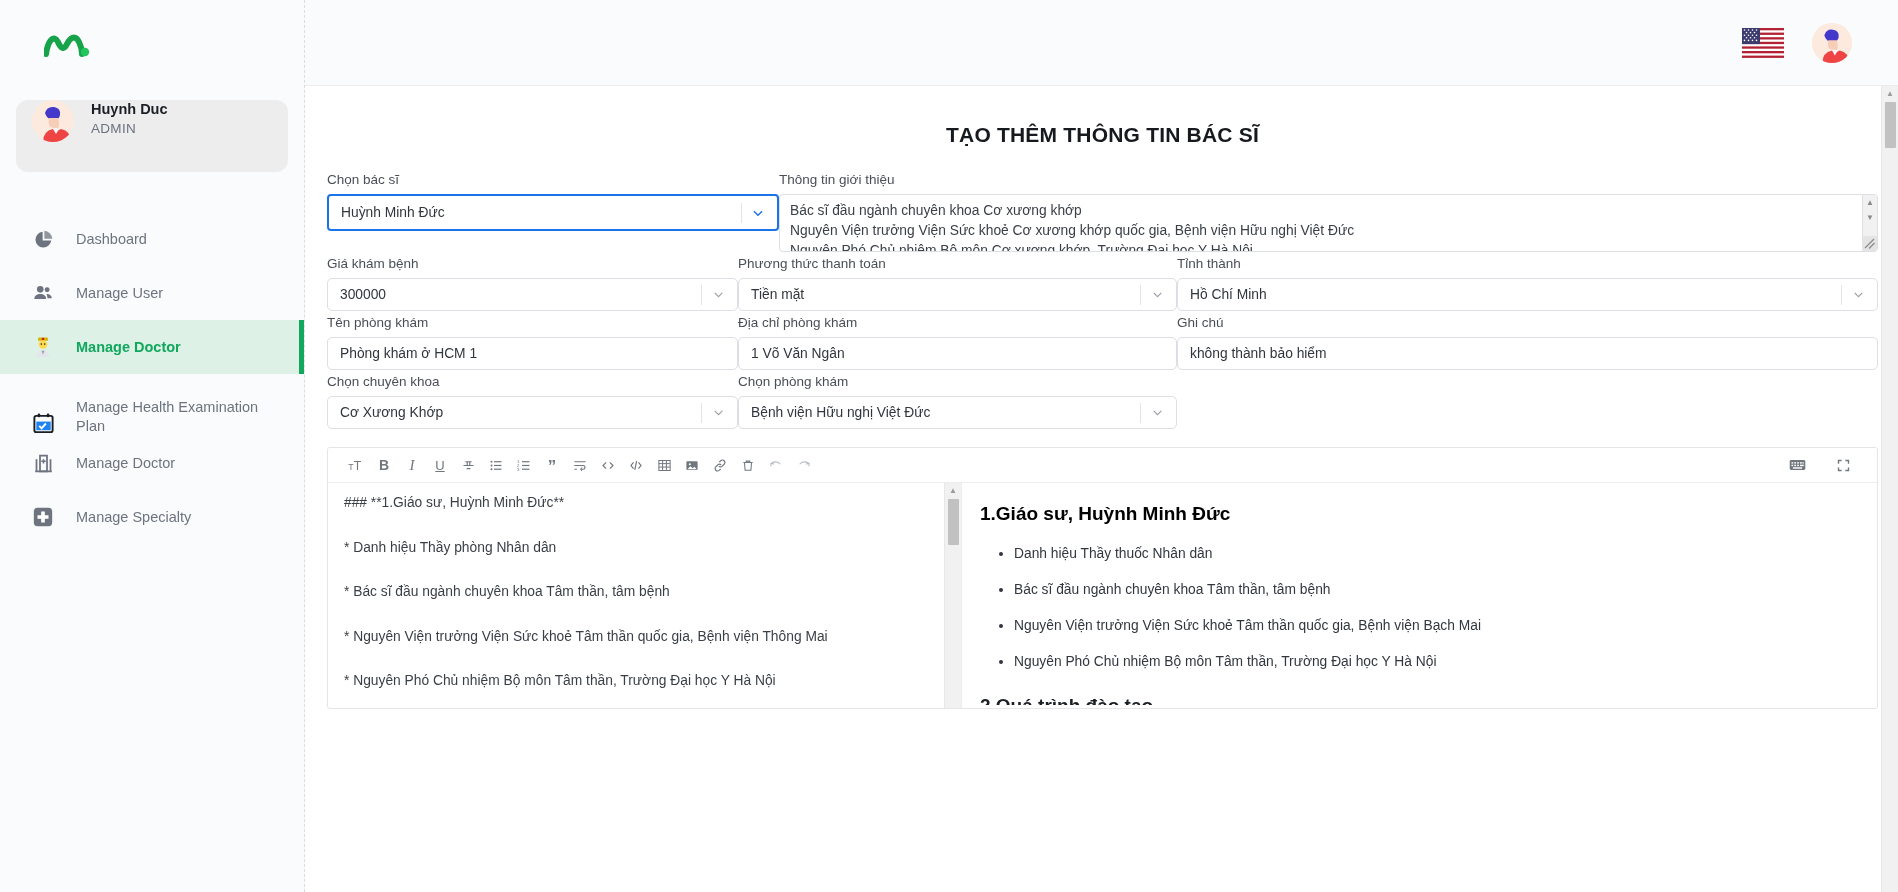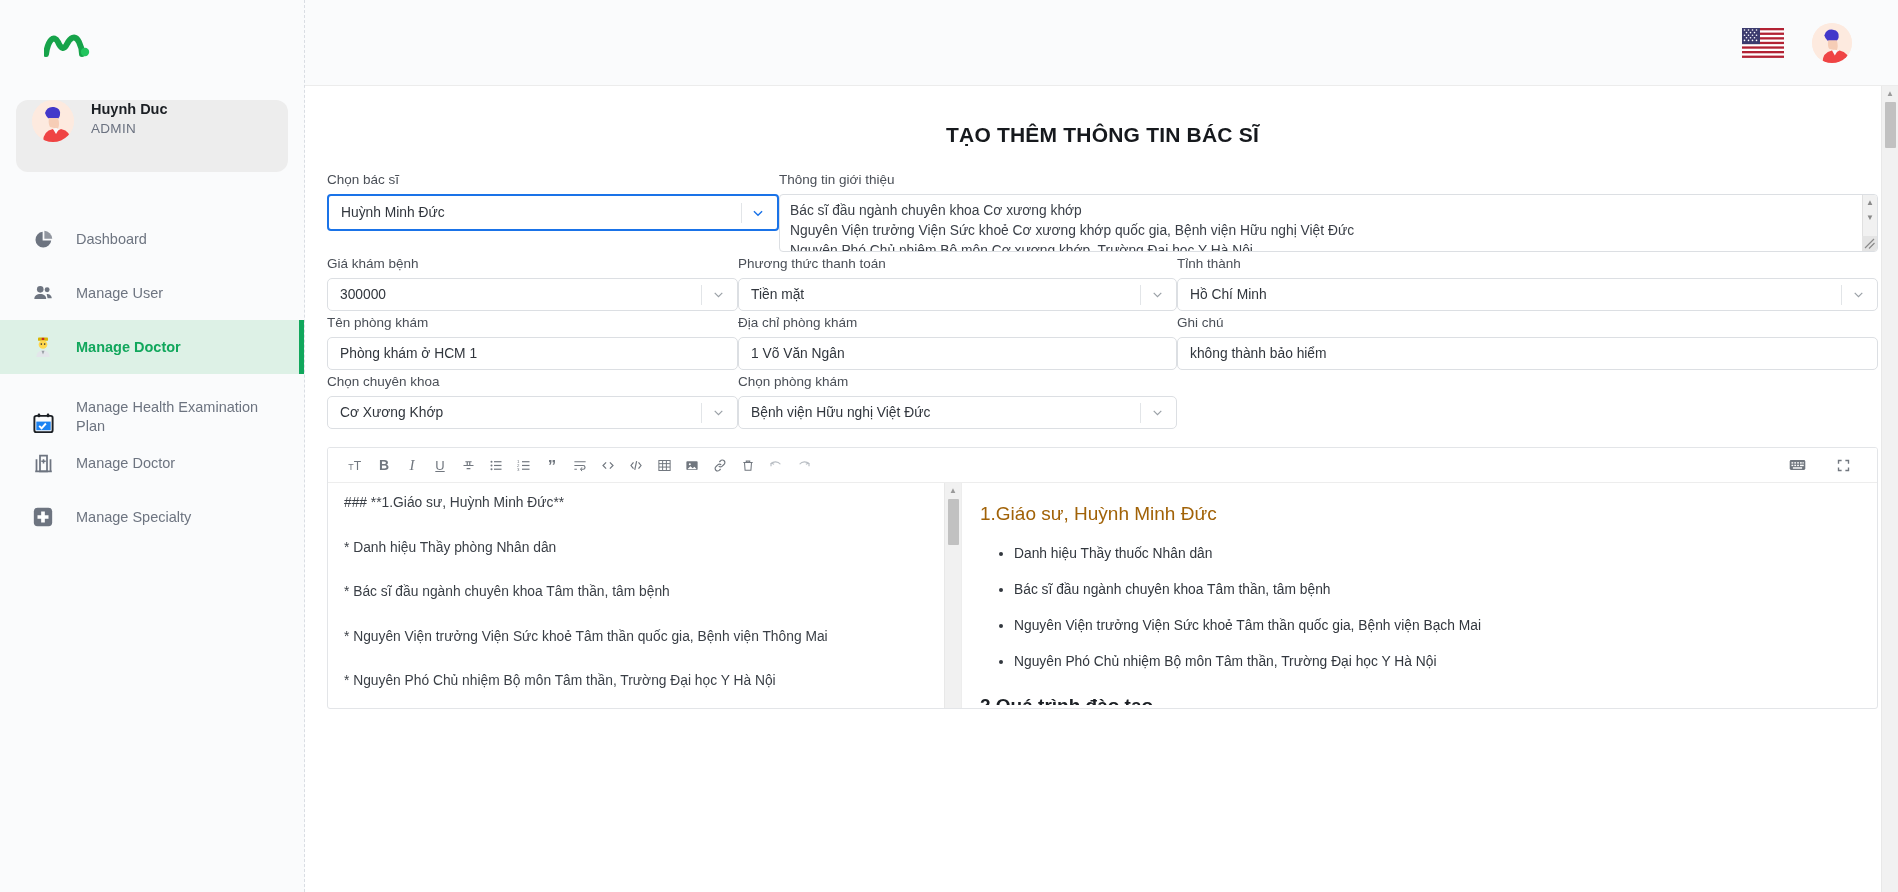--- a/index.html
+++ b/index.html
@@ -136,21 +136,21 @@
   .panes { flex: 1; display: flex; min-height: 0; }
   .pane-edit {
     width: 634px; position: relative; overflow: hidden;
     border-right: 1px solid #ededed;
   }
   .md-text {
     padding: 13px 16px; font-size: 13.8px; color: #3a3f46; line-height: 1;
   }
   .md-text .ln { height: 44.5px; white-space: nowrap; }
   .pane-prev { flex: 1; position: relative; overflow: hidden; padding: 20px 26px 0 18px; }
-  .prev-h { font-size: 19px; font-weight: normal; color: #a16207; margin: 0 0 8px 0; }
+  .prev-h { font-size: 19px; font-weight: bold; color: #000000; margin: 0 0 8px 0; }
   .prev-list { margin: 0; padding-left: 34px; }
   .prev-list li { font-size: 13.8px; color: #32373e; margin-top: 21px; }
   .prev-h2-cut {
     font-size: 19px; font-weight: bold; color: #1b1f24;
     margin-top: 26px; height: 10px; overflow: hidden;
   }
 
   .vscroll {
     position: absolute; top: 0; right: 0; width: 17px; height: 100%;
     background: #f1f1f1; border-left: 1px solid #e8e8e8;

